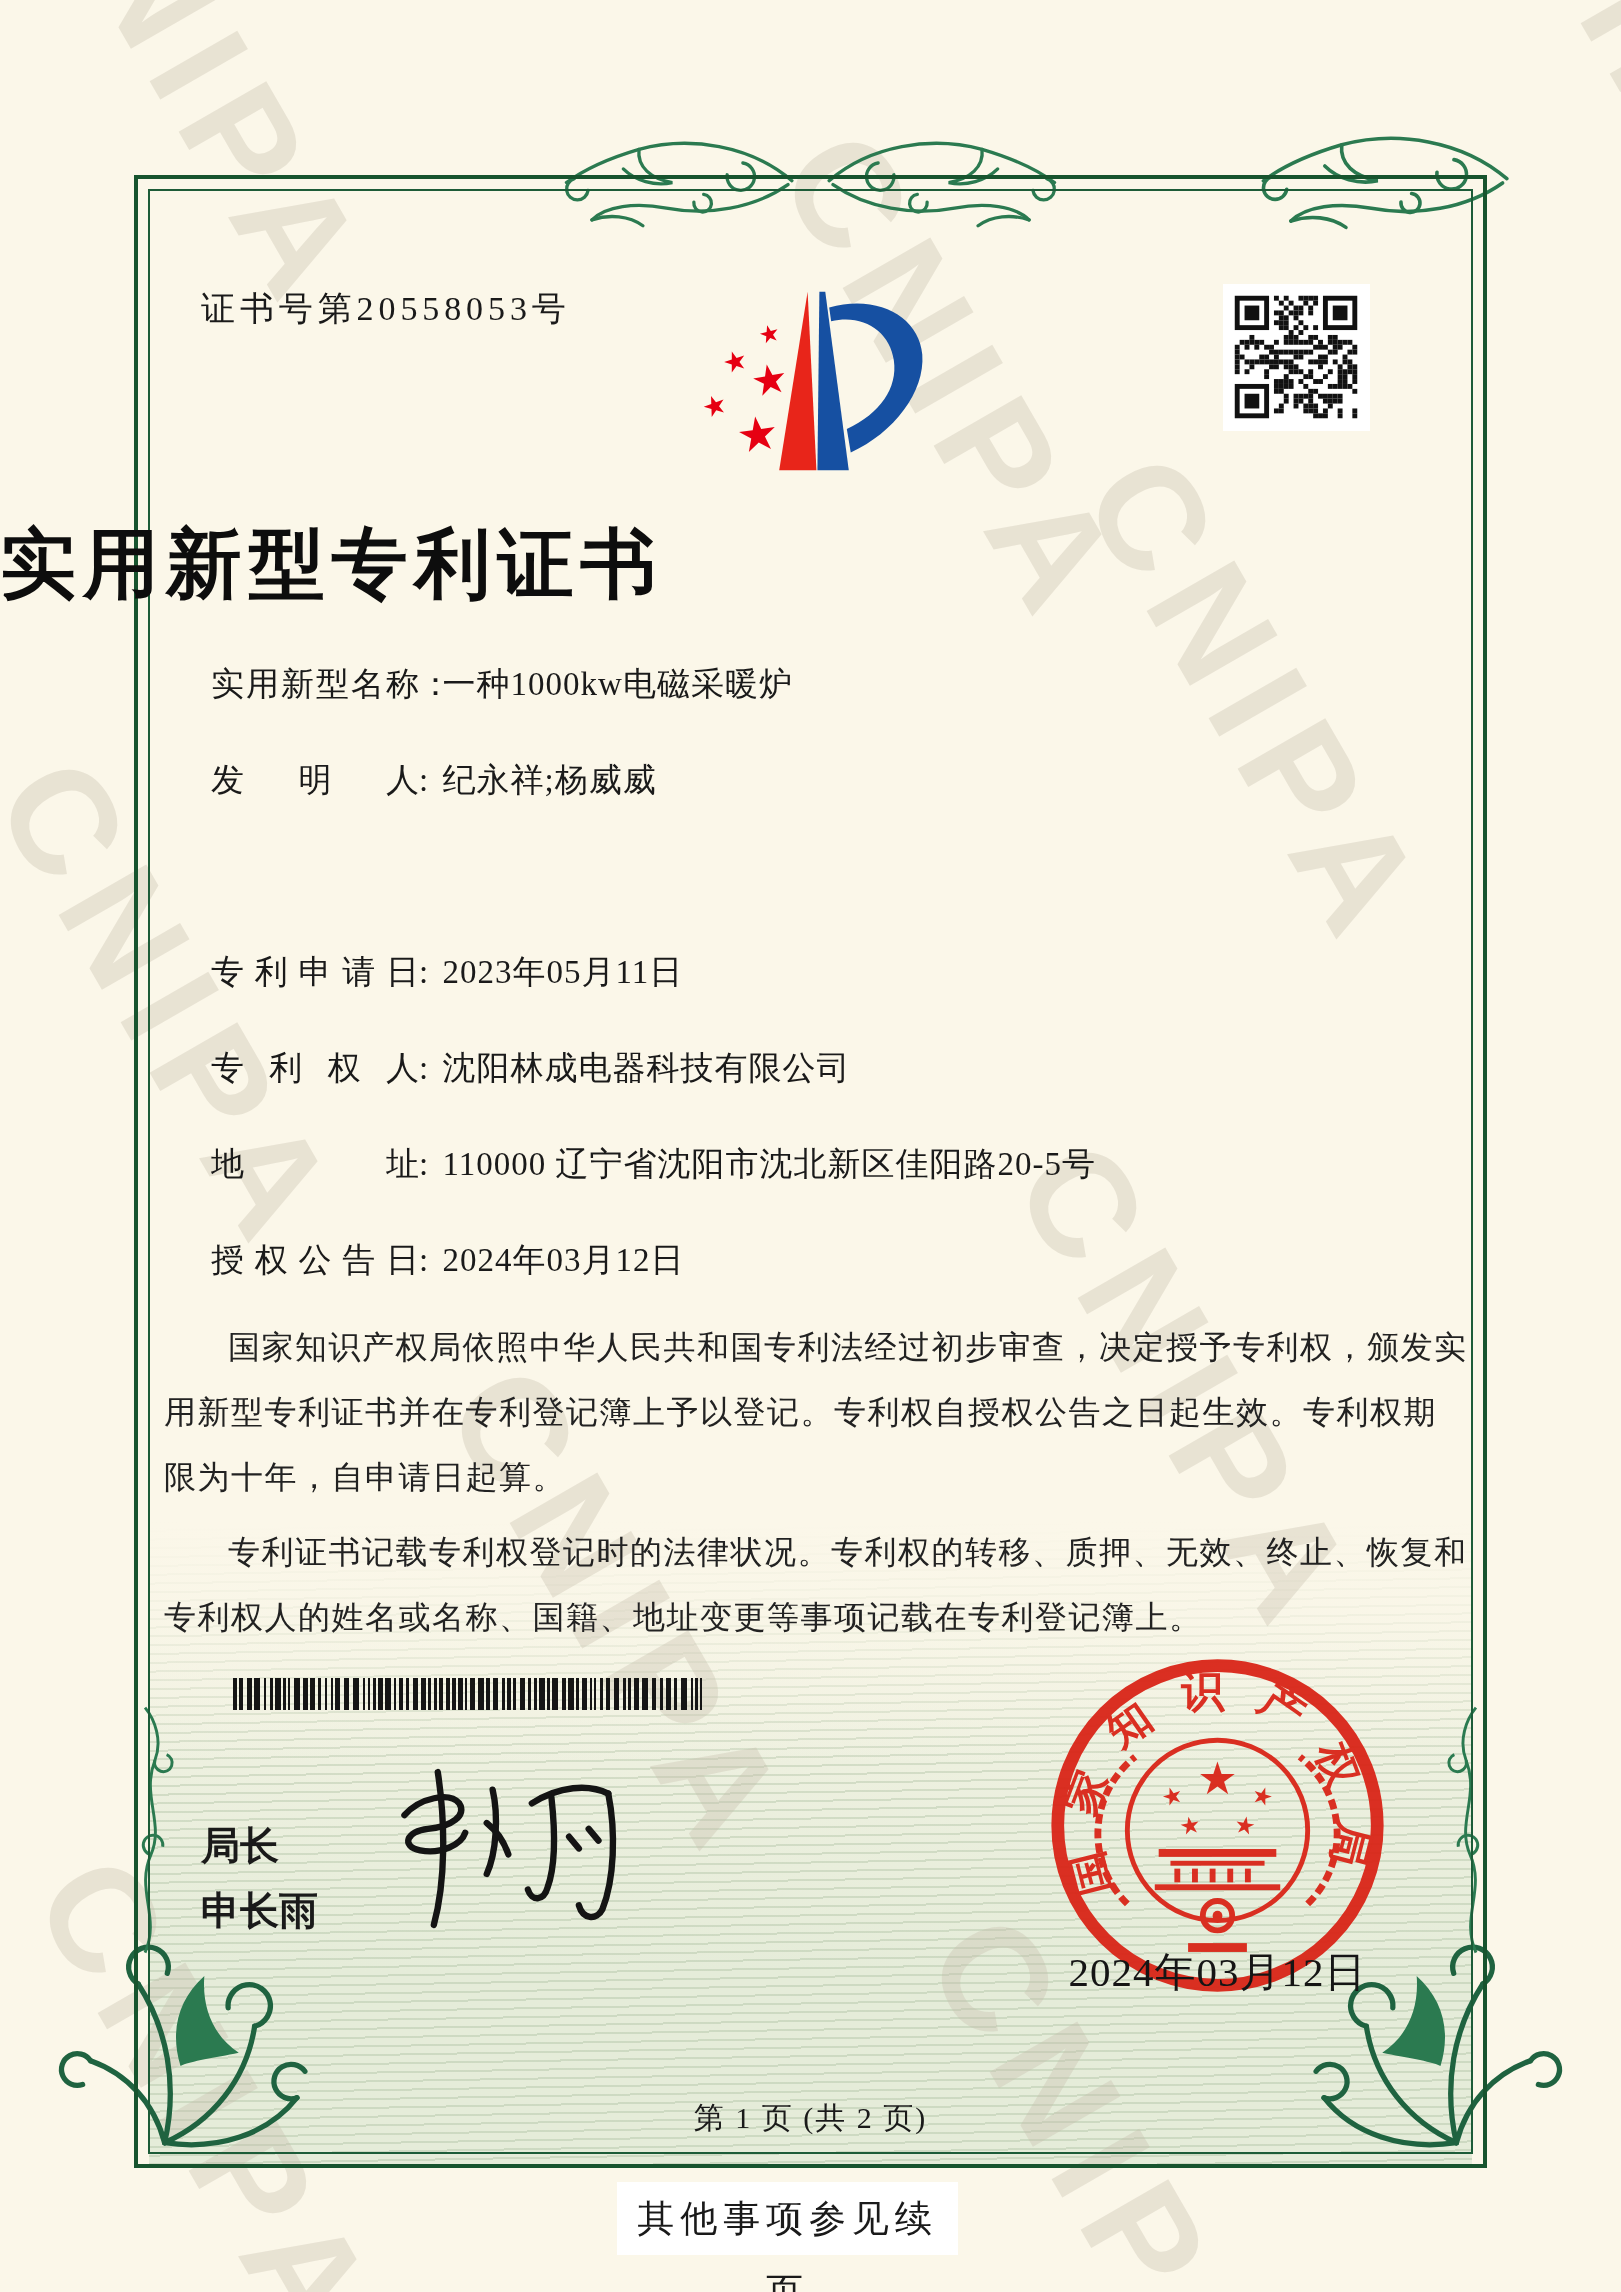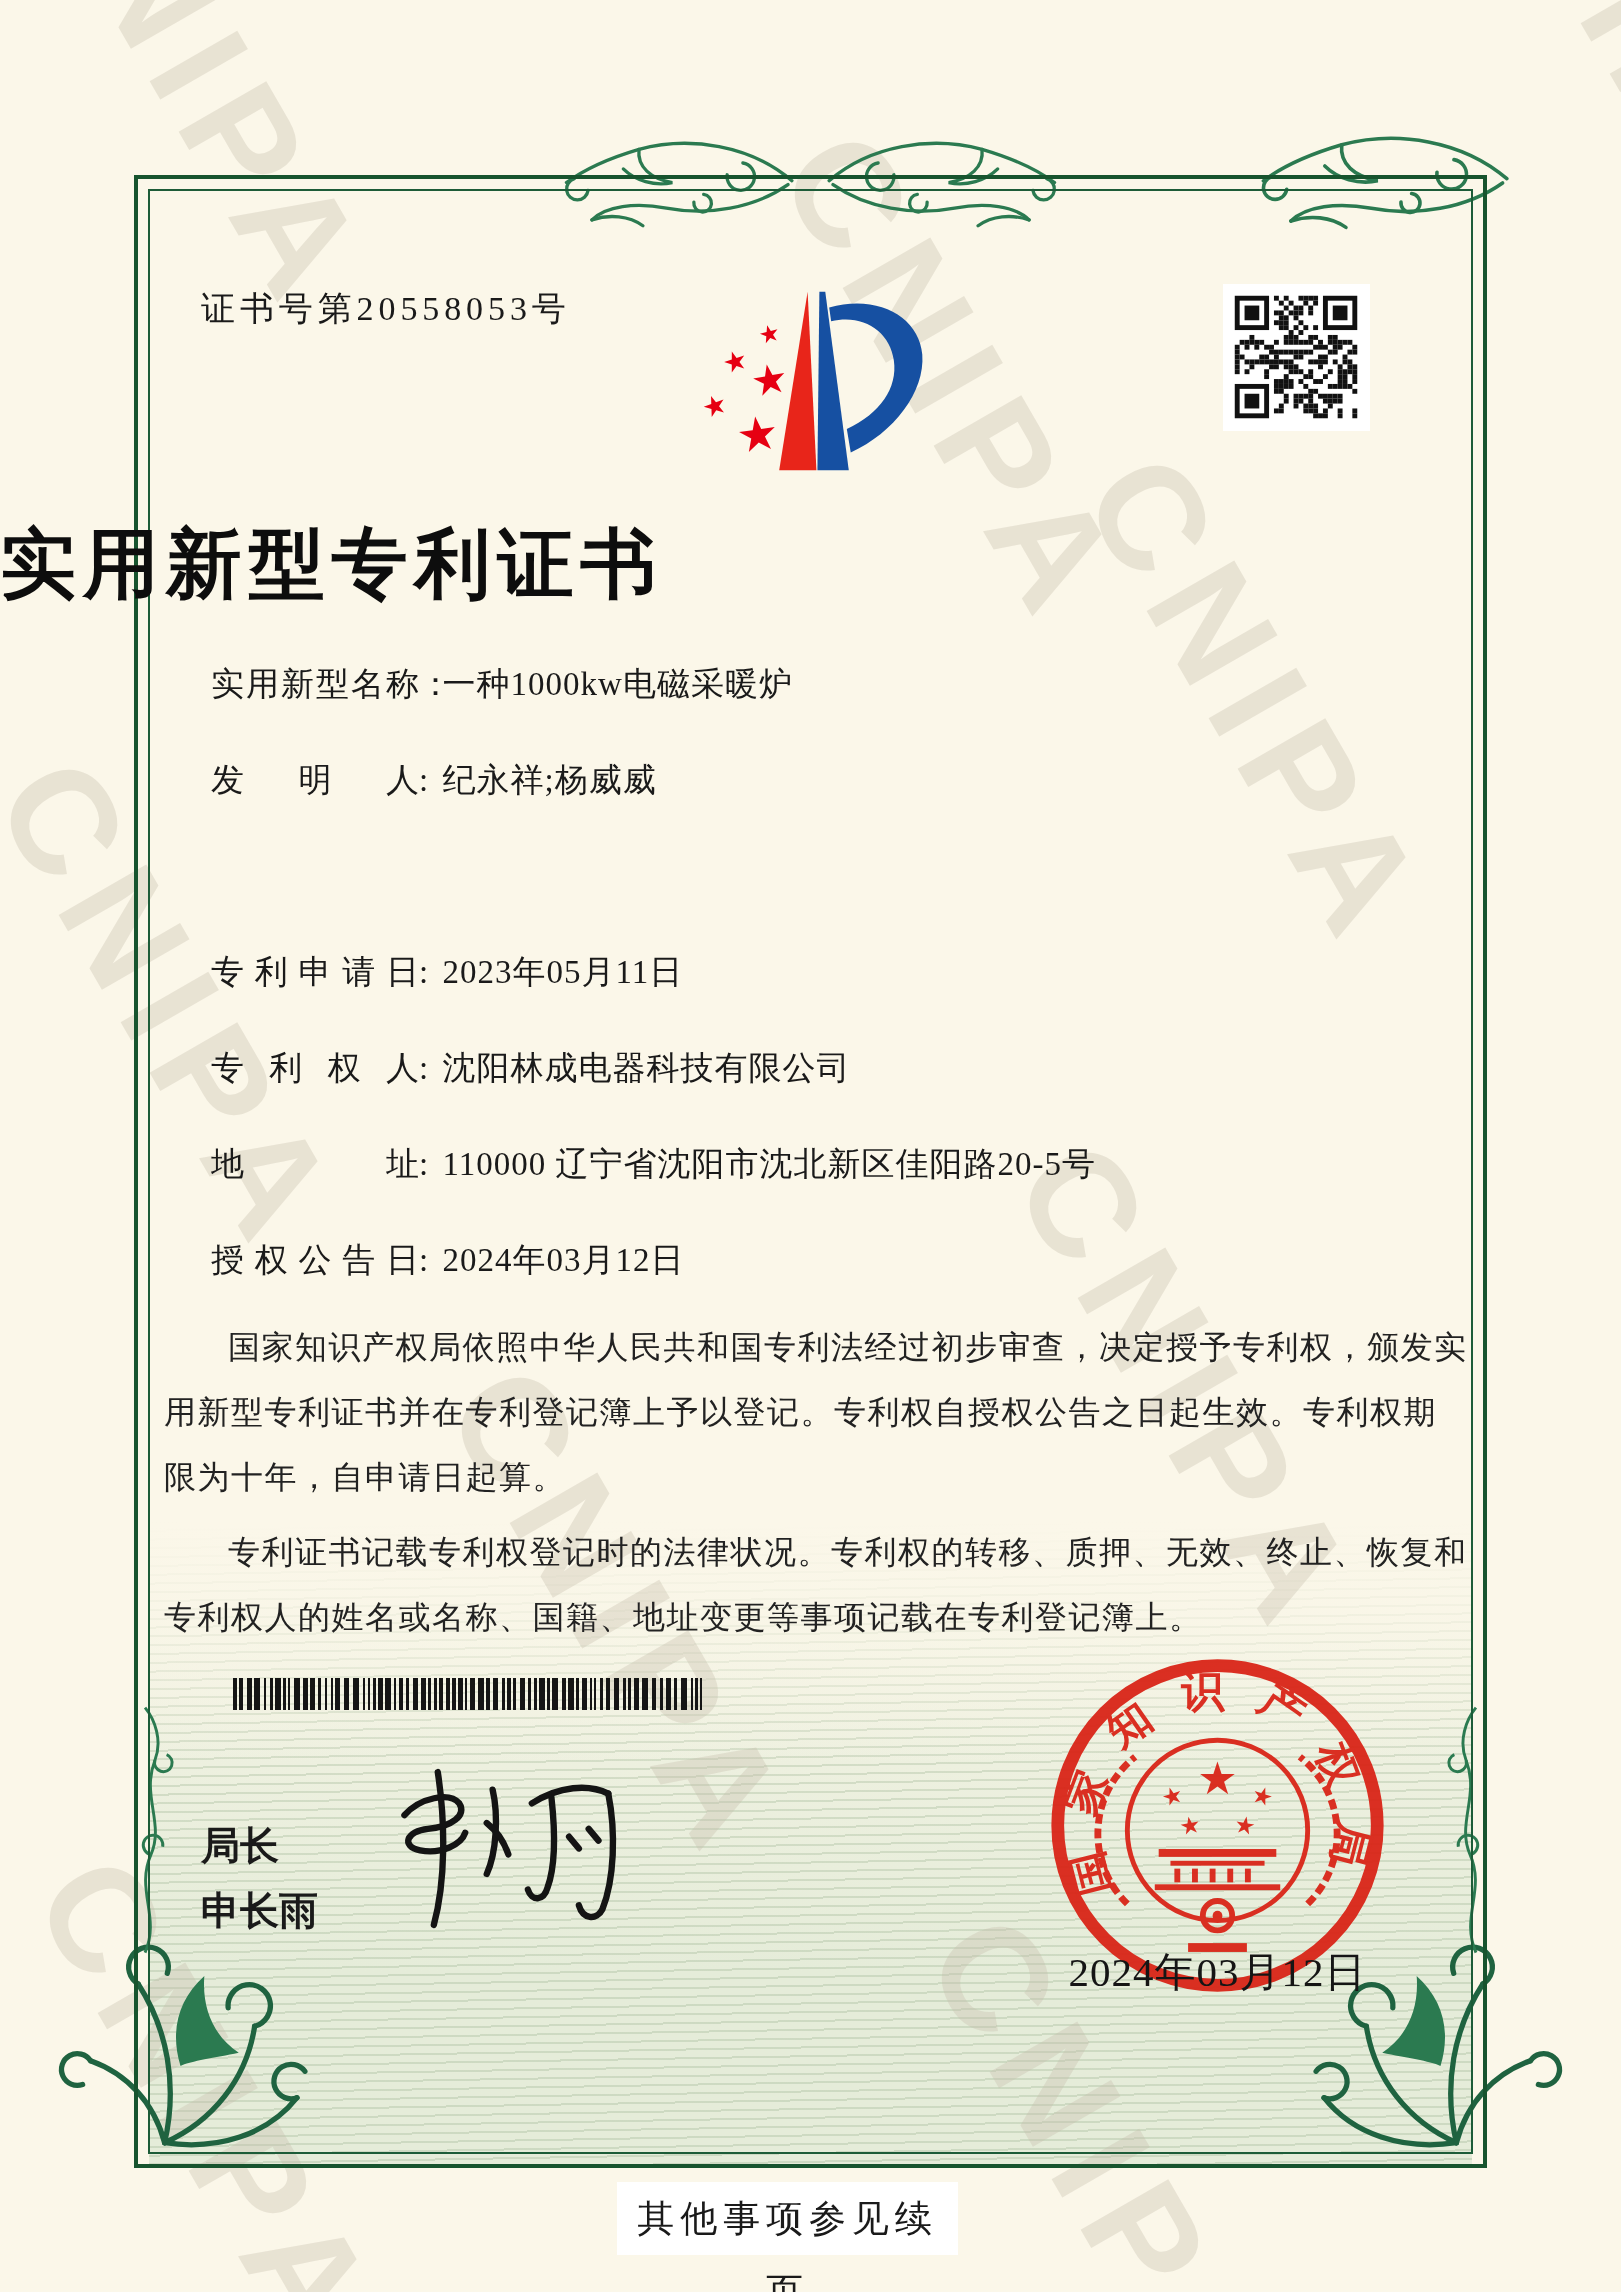--- a/index.html
+++ b/index.html
@@ -418,18 +418,19 @@
         <rect x="204" y="220" width="6" height="14"></rect>
         <rect x="112" y="236" width="128" height="6"></rect>
         <rect x="146" y="296" width="60" height="9"></rect>
         <circle cx="176" cy="268" r="5"></circle>
       </g>
       <circle cx="176" cy="268" r="15" fill="none" stroke="#d92114" stroke-width="6"></circle>
     </g>
   </svg>
   <div class="seal-date">2024年03月12日</div>
 
+  <div class="page-info">第 1 页 (共 2 页)</div>
   <div class="bottom-note">
     <span>其他事项参见续页</span>
   </div>
 
 </div>
 
 
 </body></html>

